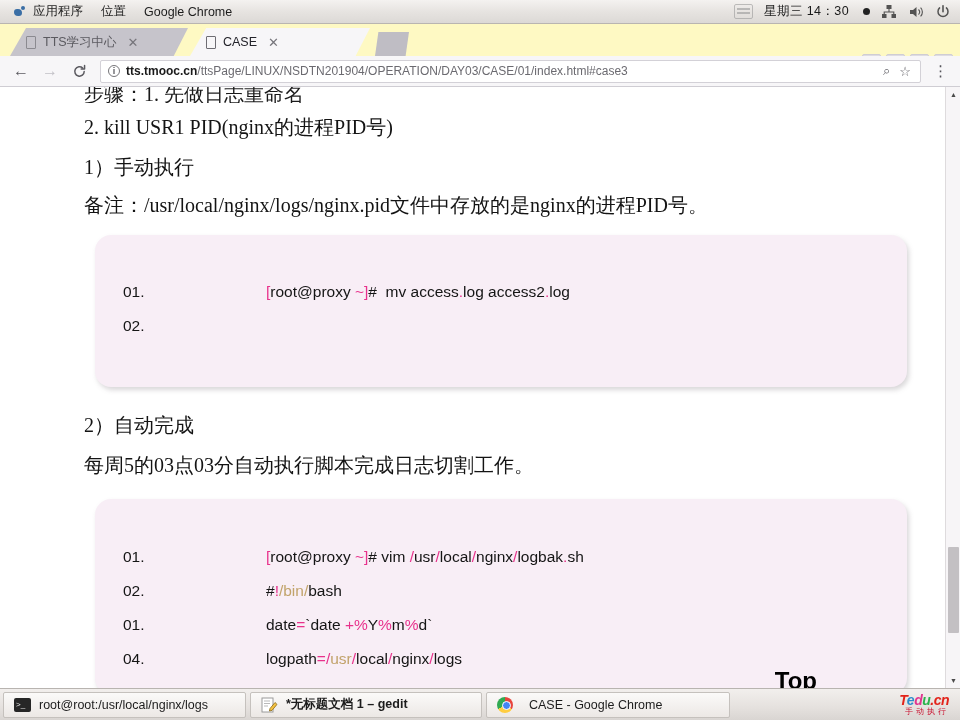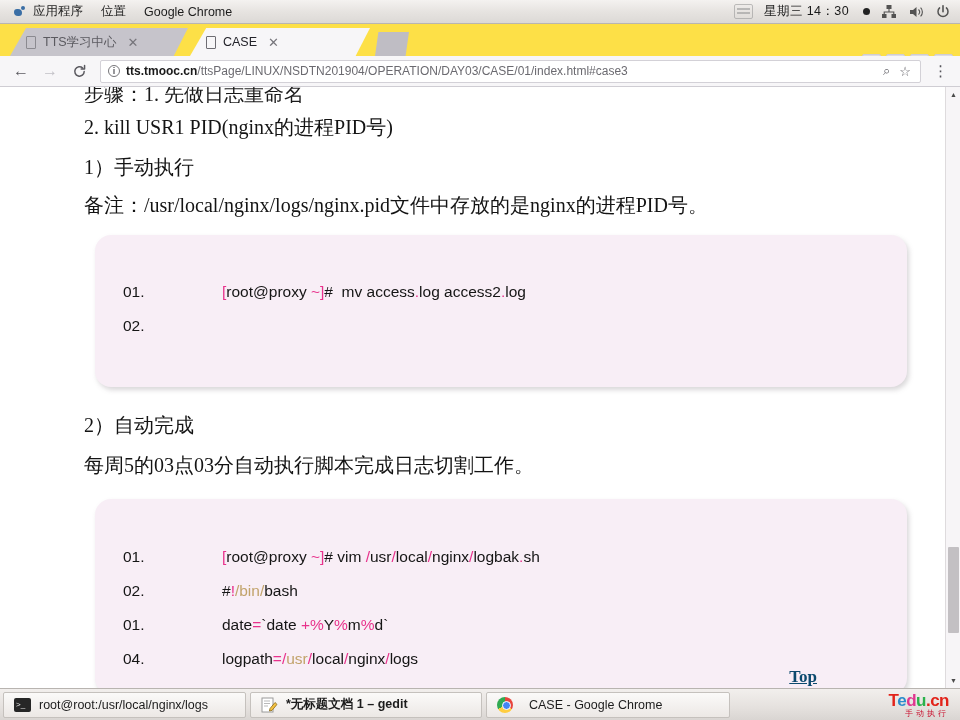--- a/index.html
+++ b/index.html
@@ -37,21 +37,21 @@
   }
   .clock { font-size: 12.5px; letter-spacing: .4px; color: #1a1a1a; }
   .rec-dot { width: 7px; height: 7px; border-radius: 50%; background: #222; display: inline-block; vertical-align: middle; margin-left: 3px;}
   .sysicon { width: 16px; height: 16px; display: block; opacity: .82; }
   .kbd-icon { width: 19px; height: 15px; border: 1.4px solid #9a9a9a; border-radius: 2px; opacity: .6; position: relative; }
   .kbd-icon:before{content:"";position:absolute;left:2px;top:3px;width:13px;height:2px;background:#9a9a9a;box-shadow:0 4px 0 #9a9a9a;}
 
   
   .chrome-tabstrip {
     position: absolute; top: 24px; left: 0; width: 960px; height: 32px;
-    background: #fde047;
+    background: #fef9c3;
   }
   .tab {
     position: absolute; top: 4px; height: 28px;
     display: flex; align-items: center; gap: 7px;
     padding: 0 10px 0 16px;
     font-size: 12.5px;
     transform: skewX(0deg);
   }
   .tab-shape {
     position: absolute; top: 4px; height: 28px;
@@ -134,33 +134,33 @@
     position: absolute; left: 95px; width: 812px;
     background: #f8eef6;
     border-radius: 16px;
     box-shadow: 2px 3px 5px rgba(120,110,120,.28);
     font-family: "Liberation Sans", sans-serif;
   }
   .cb1 { top: 148px; height: 152px; }
   .cb2 { top: 412px; height: 195px; }
   .code-row {
     display: flex; align-items: flex-end;
-    font-size: 15.5px; line-height: 34px; white-space: nowrap;
+    font-size: 15.5px; line-height: 34px; white-space: nowrap; gap: 44px;
   }
   .cb1 .code-row:first-child { margin-top: 40px; }
   .cb2 .code-row:first-child { margin-top: 41px; }
   .lnum { width: 127px; padding-left: 28px; color: #151515; font-size: 15.5px; }
   .ctext { color: #151515; }
   .pk { color: #e8328c; }      
   .ol { color: #c2a36b; }      
   .rd { color: #e8328c; }
   .toplink {
     position: absolute; right: 90px; top: 168px;
-    font-family: Liberation Serif, serif; font-size: 17px; font-weight: bold;
-    color: #0c4a6e; text-decoration: underline; cursor: pointer;
+    font-family: Liberation Sans, sans-serif; font-size: 24px; font-weight: bold;
+    color: #000000; text-decoration: underline; cursor: pointer;
   }
 
   
   .vscroll {
     position: absolute; top: 87px; right: 0; width: 15px; height: 601px;
     background: #f7f5f7; border-left: 1px solid #dedbdd;
   }
   .vs-arrow {
     position: absolute; left: 0; width: 15px; height: 15px;
     display: flex; align-items: center; justify-content: center;
@@ -199,21 +199,21 @@
     background: conic-gradient(#e8453c 0deg 120deg, #ffcd40 120deg 240deg, #31aa52 240deg 360deg);
     position: relative;
   }
   .chrome-icon:after {
     content:""; position:absolute; left:4.5px; top:4.5px; width:7px; height:7px;
     border-radius:50%; background:#4285f4; border:1.3px solid #fff;
   }
   .tedu-logo {
     margin-left: auto; padding-right: 8px; text-align: right; line-height: 1;
   }
-  .tedu-main { font-size: 17px; font-weight: bold; letter-spacing: -.5px; margin-left: 44px; }
+  .tedu-main { font-size: 14px; font-weight: bold; font-style: italic; letter-spacing: -.5px; margin-left: 44px; }
   .tedu-sub { font-size: 8px; color: #c8102e; letter-spacing: 3px; margin-top: 1px; }
   .tedu-T { color: #e2231a; } .tedu-e { color: #2b8ccc; } .tedu-d { color: #e0368f; }
   .tedu-u { color: #2bb24c; } .tedu-cn { color: #e2231a; }
 </style>
 </head>
 <body>
 
 <div id="screen">
 
   <div class="gnome-panel">

